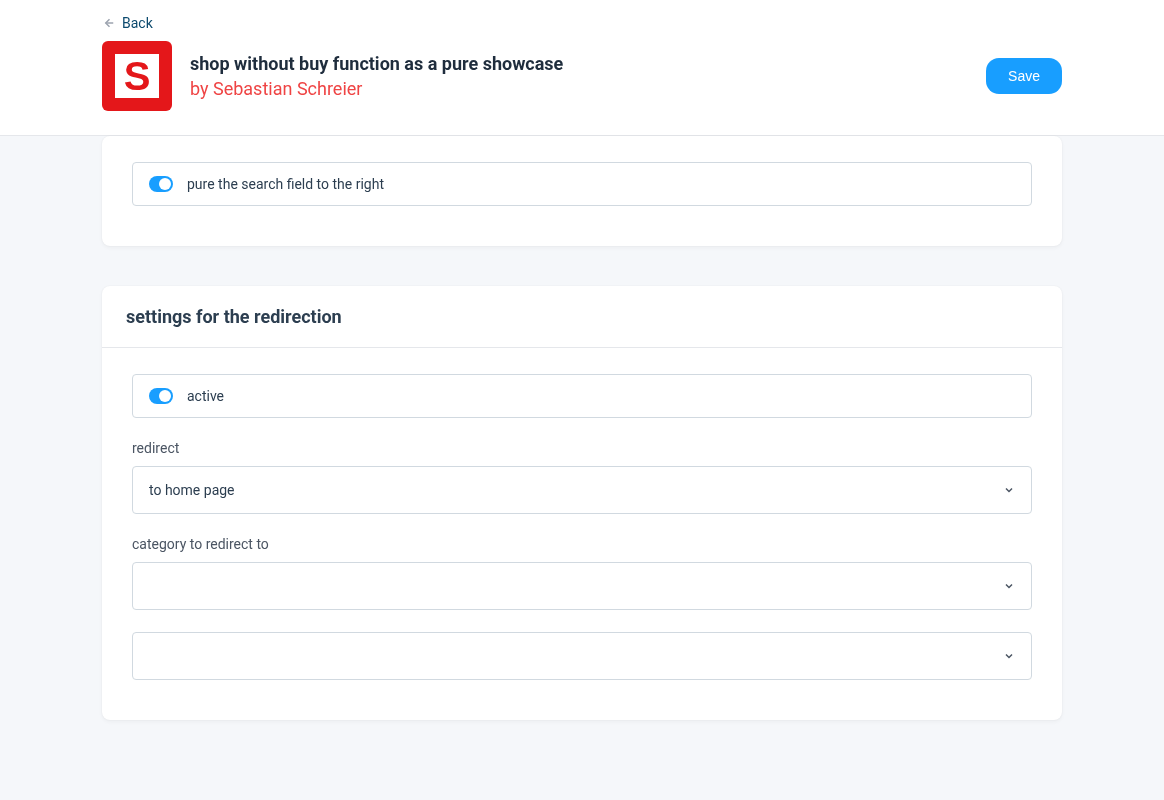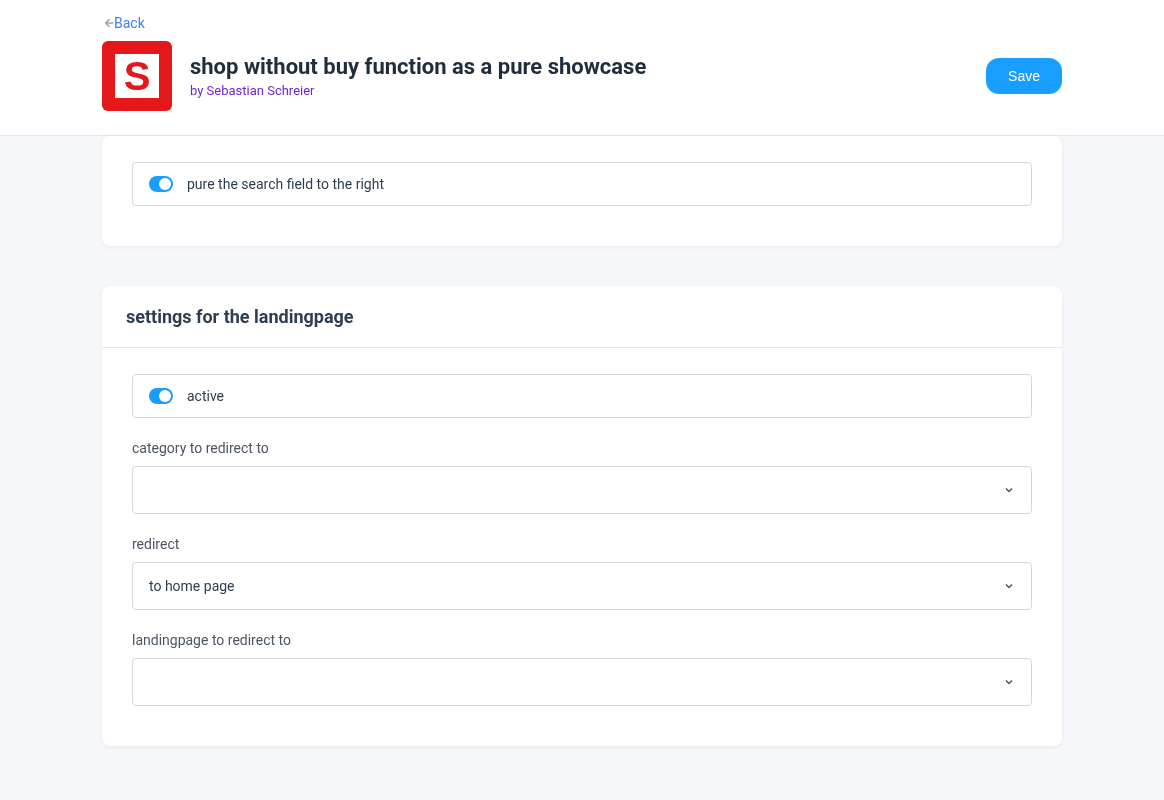--- a/index.html
+++ b/index.html
@@ -10,22 +10,22 @@
       font-size: 14px;
     }
     .header {
       background: #ffffff;
       border-bottom: 1px solid #e5e7eb;
       padding: 15px 102px 24px 102px;
     }
     .back-link {
       display: inline-flex;
       align-items: center;
-      gap: 0;
-      color: #3b82f6;
+      gap: 8px;
+      color: #0c4a6e;
       font-size: 14px;
       margin-bottom: 10px;
       cursor: pointer;
     }
     .back-link svg { width: 12px; height: 12px; }
     .header-main {
       display: flex;
       align-items: center;
       gap: 18px;
     }
@@ -45,28 +45,28 @@
       background: #ffffff;
       font-family: Arial, sans-serif;
       font-weight: 900;
       font-size: 40px;
       color: #e4171a;
       text-align: center;
       line-height: 44px;
     }
     .title-block { flex: 1; }
     .page-title {
-      font-size: 22px;
+      font-size: 18px;
       font-weight: 700;
       color: #1f2d3d;
       margin-bottom: 4px;
     }
     .byline {
-      font-size: 13px;
-      color: #6d28d9;
+      font-size: 18px;
+      color: #ef4444;
     }
     .save-btn {
       background: #189eff;
       color: #ffffff;
       border: none;
       border-radius: 13px;
       padding: 10px 22px;
       font-size: 14px;
       font-weight: 500;
       cursor: pointer;
@@ -188,51 +188,50 @@
     <div class="card-body top-card-only">
       <div class="toggle-row">
         <div class="toggle"></div>
         <span class="toggle-label">pure the search field to the right</span>
       </div>
     </div>
   </div>
 
   <div class="card">
     <div class="card-header">
-      <h2>settings for the landingpage</h2>
+      <h2>settings for the redirection</h2>
     </div>
     <div class="card-body">
 
       <div class="toggle-row">
         <div class="toggle"></div>
         <span class="toggle-label">active</span>
+      </div>
+
+      <div class="field-group">
+        <label class="field-label">redirect</label>
+        <div class="select-wrap">
+          <span class="select-value">to home page</span>
+          <svg class="chevron" viewBox="0 0 16 16" fill="none" stroke="#4b5563" stroke-width="2">
+            <path d="M4 6 L8 10 L12 6"></path>
+          </svg>
+        </div>
       </div>
 
       <div class="field-group">
         <label class="field-label">category to redirect to</label>
         <div class="select-wrap">
           <span class="select-value"></span>
           <svg class="chevron" viewBox="0 0 16 16" fill="none" stroke="#4b5563" stroke-width="2">
             <path d="M4 6 L8 10 L12 6"></path>
           </svg>
         </div>
       </div>
 
       <div class="field-group">
-        <label class="field-label">redirect</label>
-        <div class="select-wrap">
-          <span class="select-value">to home page</span>
-          <svg class="chevron" viewBox="0 0 16 16" fill="none" stroke="#4b5563" stroke-width="2">
-            <path d="M4 6 L8 10 L12 6"></path>
-          </svg>
-        </div>
-      </div>
-
-      <div class="field-group">
-        <label class="field-label">landingpage to redirect to</label>
         <div class="select-wrap">
           <span class="select-value"></span>
           <svg class="chevron" viewBox="0 0 16 16" fill="none" stroke="#4b5563" stroke-width="2">
             <path d="M4 6 L8 10 L12 6"></path>
           </svg>
         </div>
       </div>
 
     </div>
   </div>

